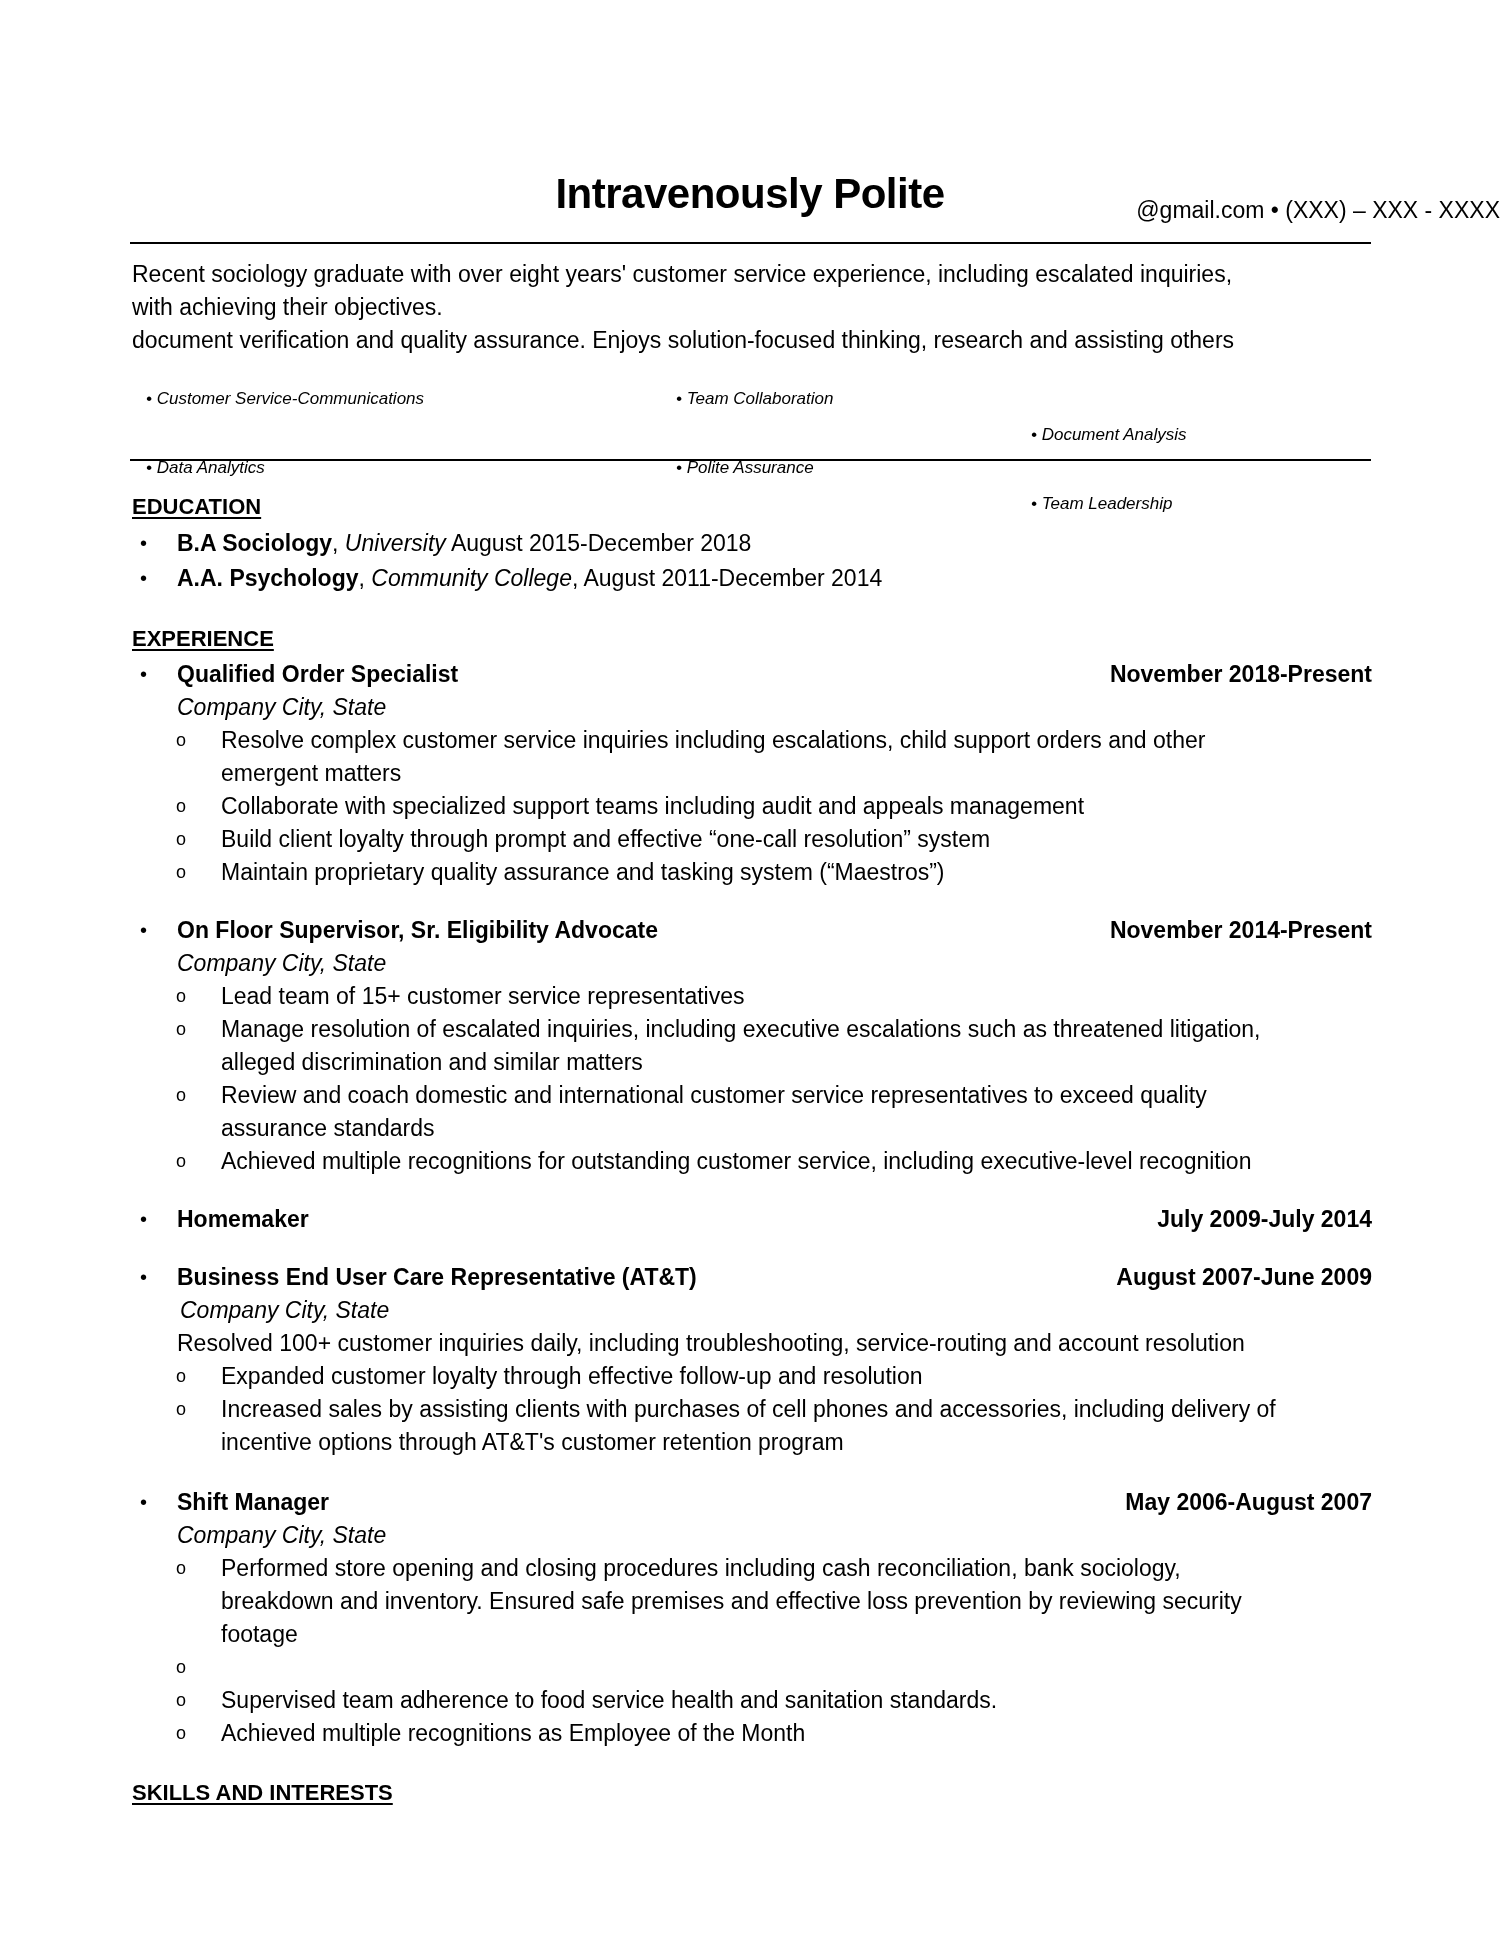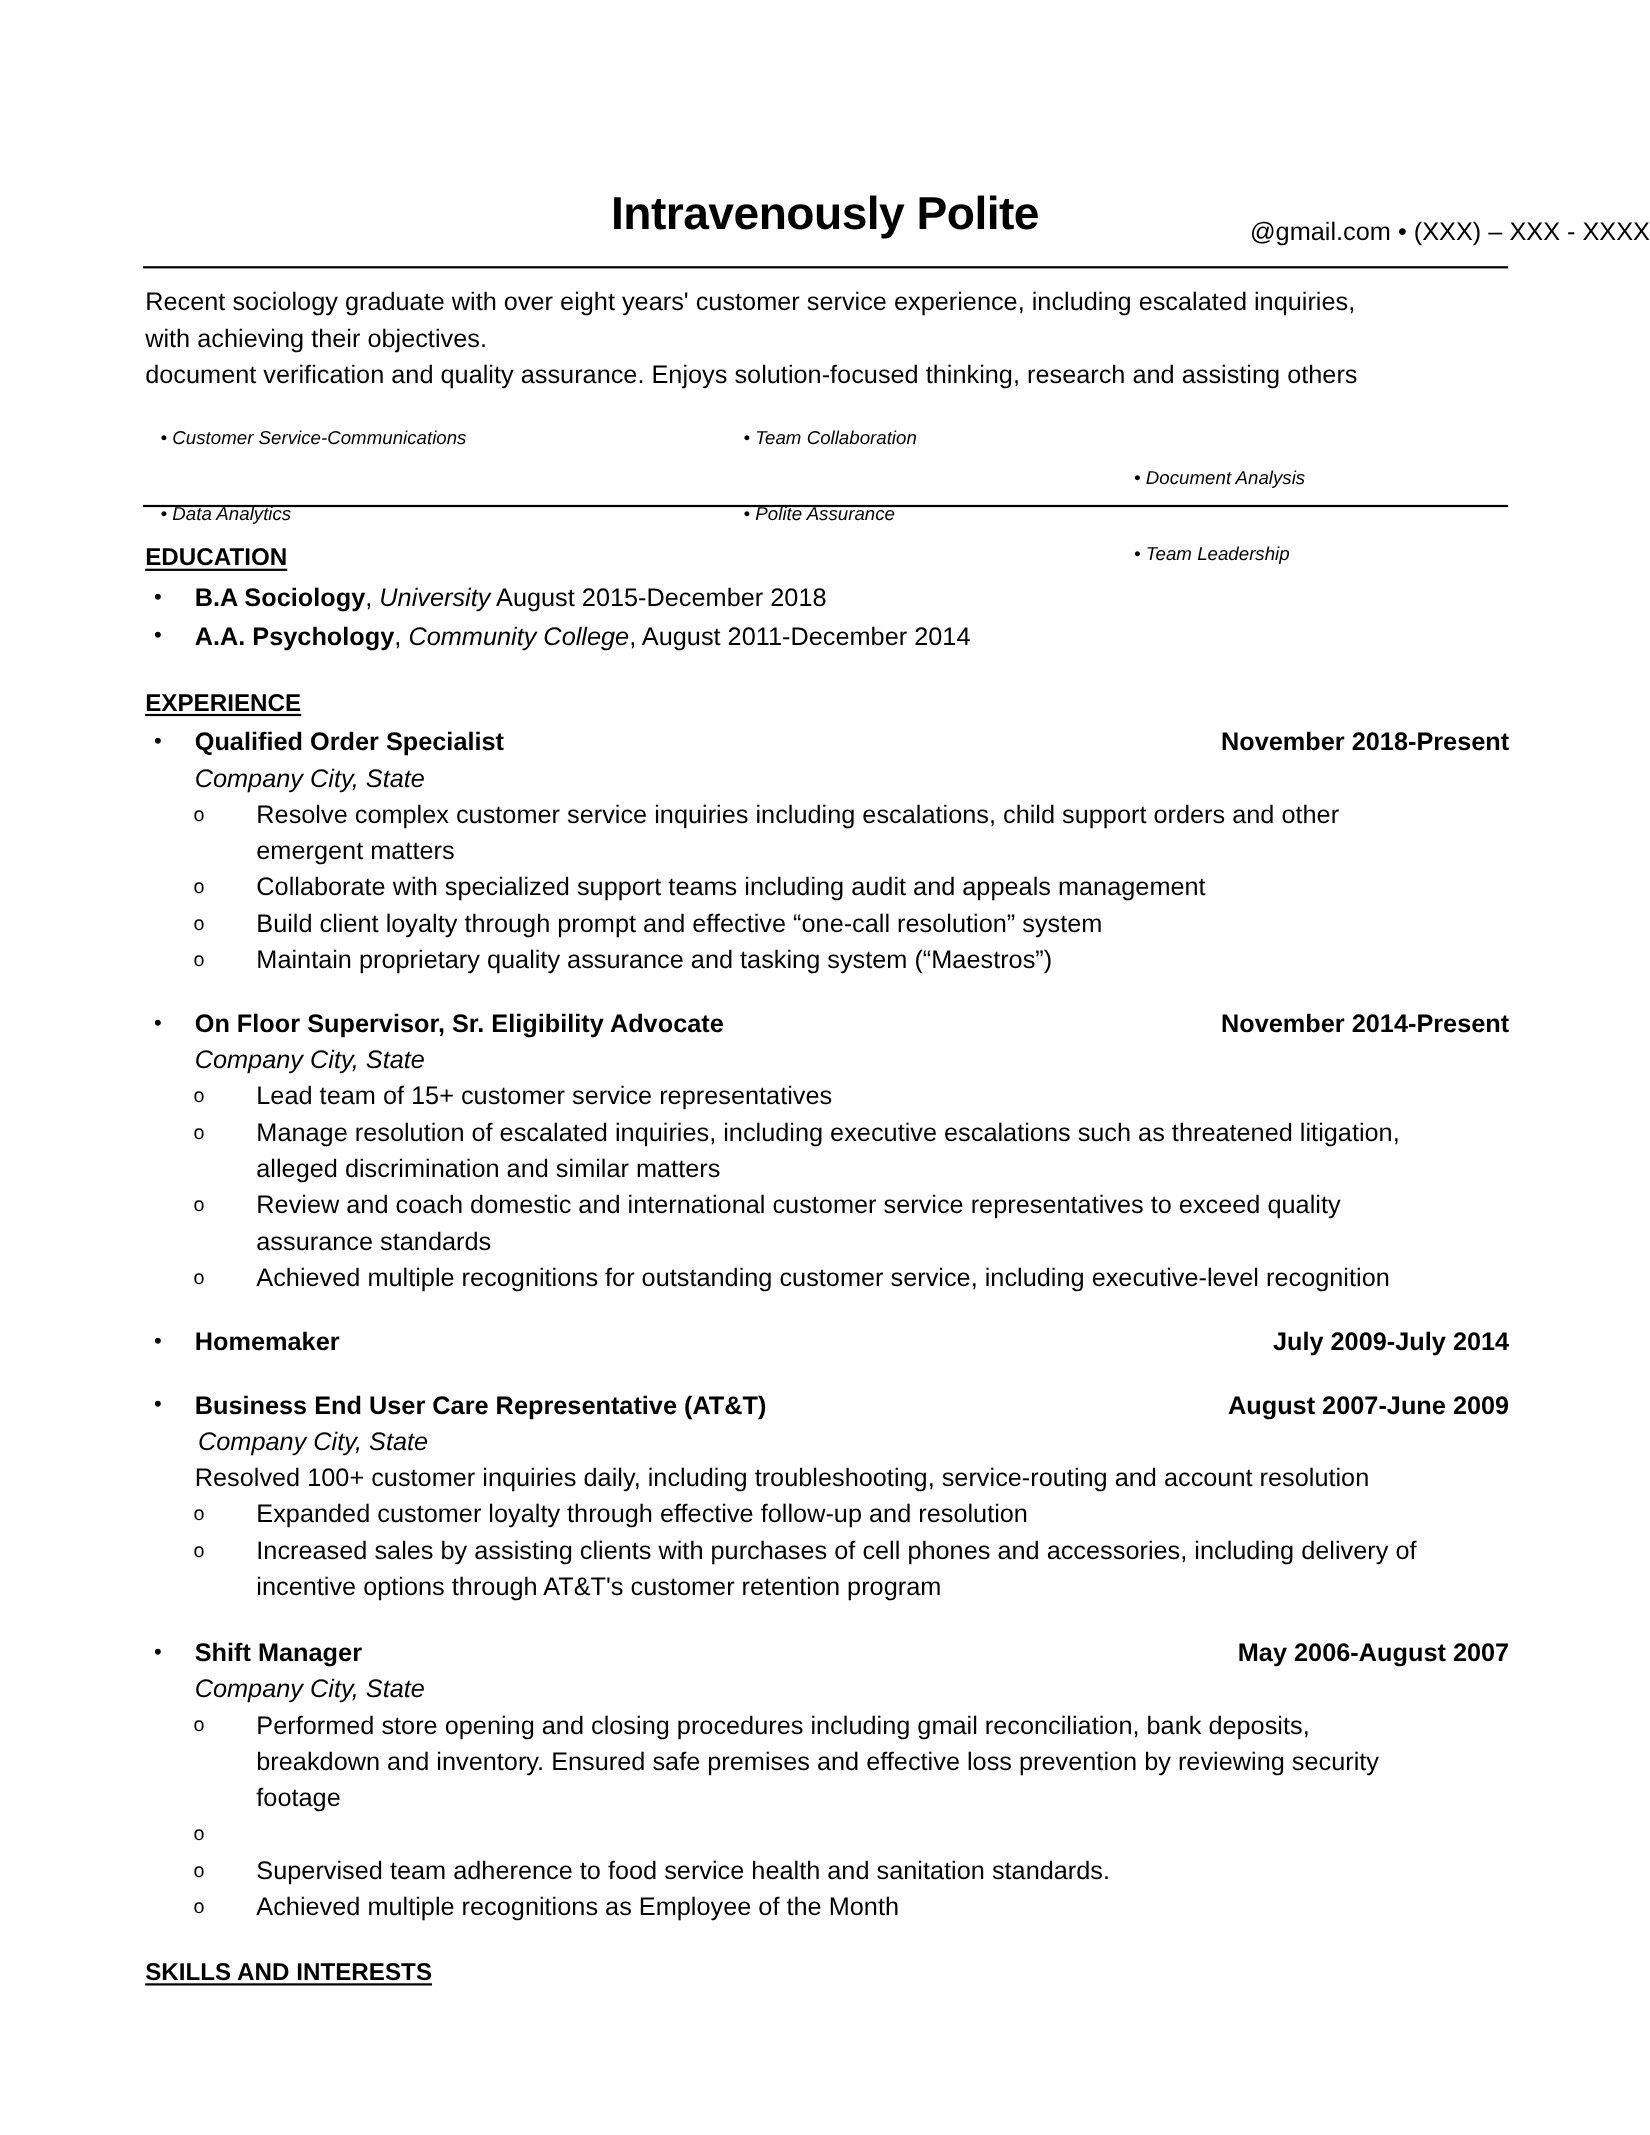--- a/index.html
+++ b/index.html
@@ -12,21 +12,21 @@
   .rule { position:absolute; left:130px; width:1241px; height:2px; background:#000; }
   .summary { position:absolute; left:132px; top:258px; width:1230px; font-size:23px; line-height:33px; }
   .skills-grid { position:absolute; left:146px; top:382px; width:1230px; font-size:17px; line-height:33px;font-style:italic; }
   .skills-grid .row { display:flex; }
   .skills-grid .c1 { width:530px; } .skills-grid .c2 { width:355px; } .skills-grid .c3 { width:345px;margin-top:36px; }
   .section-head { position:absolute; left:132px; font-size:22px; font-weight:bold; text-decoration:underline; text-underline-offset:3px;text-align:right; }
   .block { position:absolute; left:132px; width:1240px; font-size:23px; line-height:33px; }
   .line { position:relative; height:33px; white-space:nowrap; }
   .bullet { position:absolute; left:8px; top:0; font-size:20px; }
   .t1 { position:absolute; left:45px; }
-  .t2 { position:absolute; left:101px; }
+  .t2 { position:absolute; left:89px; }
   .ob { position:absolute; left:44px; font-size:18px; }
   .date { position:absolute; right:0; font-weight:bold; }
   .b { font-weight:bold; } .i { font-style:italic; }
 </style>
 </head>
 <body>
 
 <div class="page">
 
   <div class="name">Intravenously Polite</div>
@@ -167,21 +167,21 @@
     <div class="line">
       <span class="bullet">•</span>
       <span class="t1 b">Shift Manager</span>
       <span class="date">May 2006-August 2007</span>
     </div>
     <div class="line">
         <span class="t1 i">Company City, State</span>
       </div>
     <div class="line">
         <span class="ob">o</span>
-        <span class="t2">Performed store opening and closing procedures including gmail reconciliation, bank deposits,</span>
+        <span class="t2">Performed store opening and closing procedures including cash reconciliation, bank sociology,</span>
       </div>
     <div class="line">
         <span class="t2">breakdown and inventory. Ensured safe premises and effective loss prevention by reviewing security</span>
       </div>
     <div class="line">
         <span class="t2">footage</span>
       </div>
     <div class="line">
         <span class="ob">o</span>
       </div>

